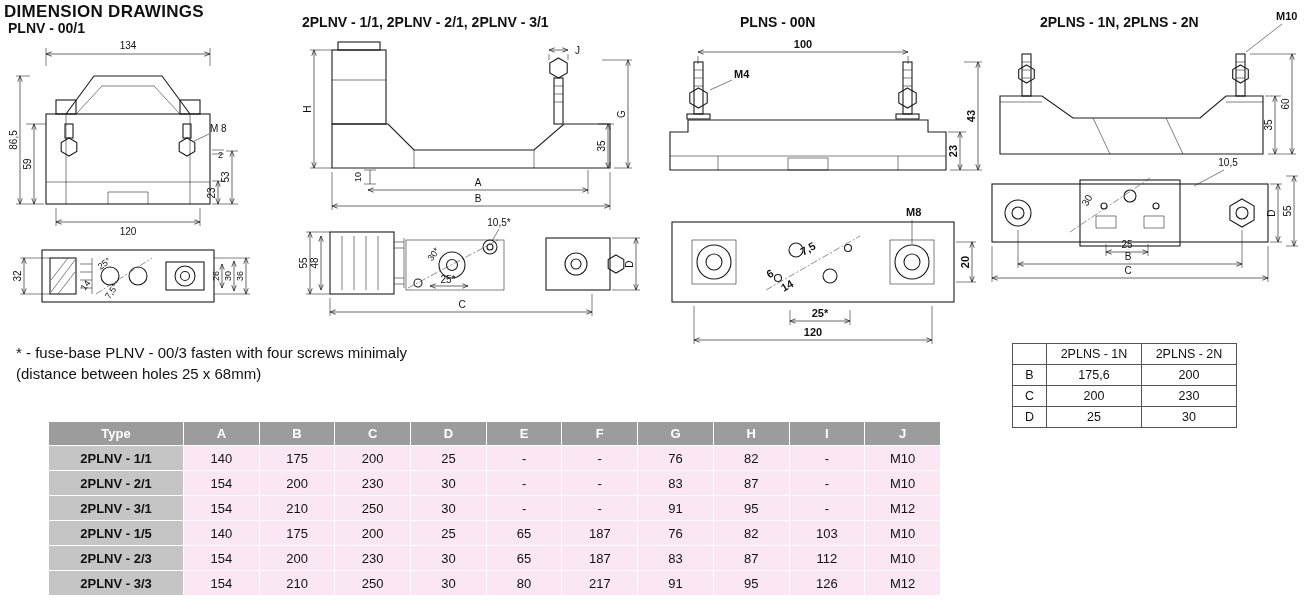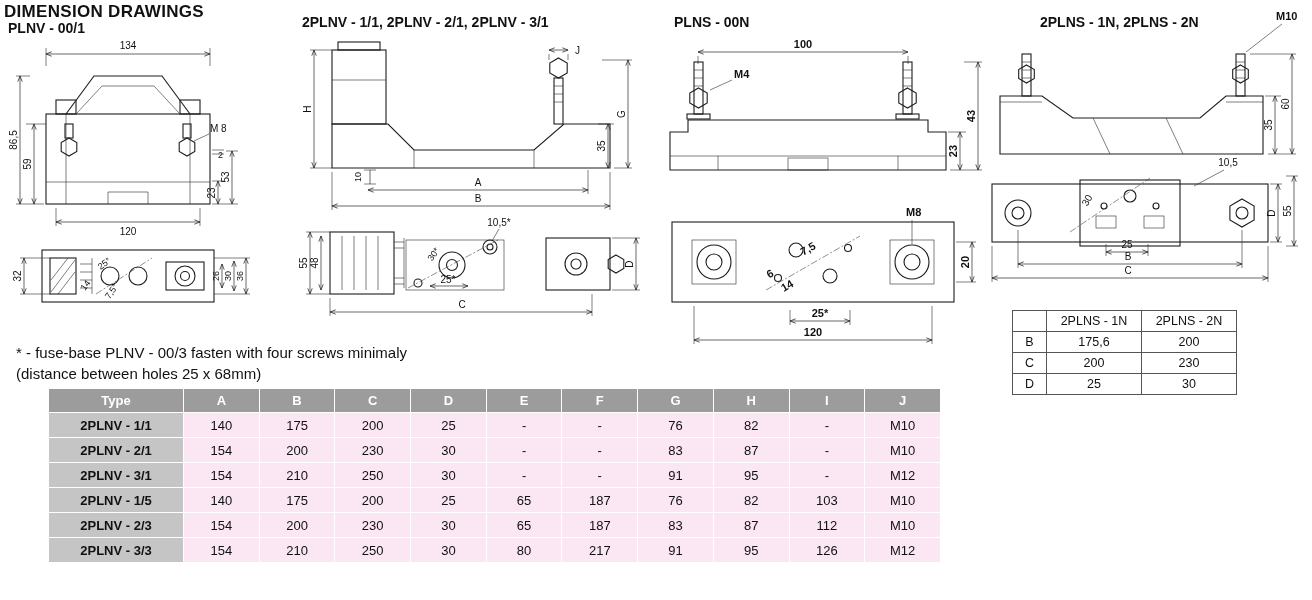--- a/index.html
+++ b/index.html
@@ -12,38 +12,38 @@
   svg { position:absolute; overflow:visible; }
   svg text { font-family:"Liberation Sans", sans-serif; fill:#111; }
   .ln   { fill:none; stroke:#1c1c1c; stroke-width:1.1; }
   .thin { fill:none; stroke:#2a2a2a; stroke-width:0.6; }
   .dl   { fill:none; stroke:#2a2a2a; stroke-width:0.7; }
   .cl   { fill:none; stroke:#444;    stroke-width:0.6; stroke-dasharray:7 2 2 2; }
   text.dim  { font-size:10px; }
   text.dims { font-size:9px;  }
   text.dimb { font-size:11px; font-weight:700; }
 
-  table { border-collapse:collapse; }
+  table { border-collapse:collapse;margin-top:33px; }
   .side-table { position:absolute; left:1012px; top:310px; table-layout:fixed; width:224px; font-size:12.5px; }
   .side-table td { border:1px solid #555; height:21px; text-align:center; background:#fff; }
 
   .main-table { position:absolute; left:48px; top:388px; table-layout:fixed; width:893px; font-size:13px; }
   .main-table td.mt-title { background:#f6d0e6; font-weight:700; font-size:13.5px; text-align:left; padding:5px 10px; border:1px solid #fff; }
   .main-table th { background:#9c9c9c; color:#fff; font-weight:700; height:24px; border:1px solid #fff; }
   .main-table td { background:#fbe7f3; height:25px; text-align:center; border:1px solid #fff; }
   .main-table td.type { background:#c5c5c5; font-weight:700; }
 </style>
 </head>
 <body>
 
 <div class="abs page-title">DIMENSION DRAWINGS</div>
 
 <div class="dwg-title" style="left:8px;top:20px;width:250px;">PLNV - 00/1</div>
 <div class="dwg-title" style="left:302px;top:14px;width:344px;">2PLNV - 1/1, 2PLNV - 2/1, 2PLNV - 3/1</div>
-<div class="dwg-title" style="left:674px;top:14px;width:270px;">PLNS - 00N</div>
+<div class="dwg-title" style="left:740px;top:14px;width:270px;">PLNS - 00N</div>
 <div class="dwg-title" style="left:1040px;top:14px;width:240px;">2PLNS - 1N, 2PLNS - 2N</div>
 
 <svg style="left:8px;top:36px;" width="250" height="300" viewBox="0 0 250 300">
   <defs>
     <marker id="a1" viewBox="0 0 10 10" refX="9" refY="5" markerWidth="9" markerHeight="9" orient="auto-start-reverse">
       <path d="M0,1.5 L9,5 L0,8.5" fill="none" stroke="#222" stroke-width="1.2"></path>
     </marker>
   </defs>
   <g>
     <line class="thin" x1="38" y1="30" x2="38" y2="12"></line>

